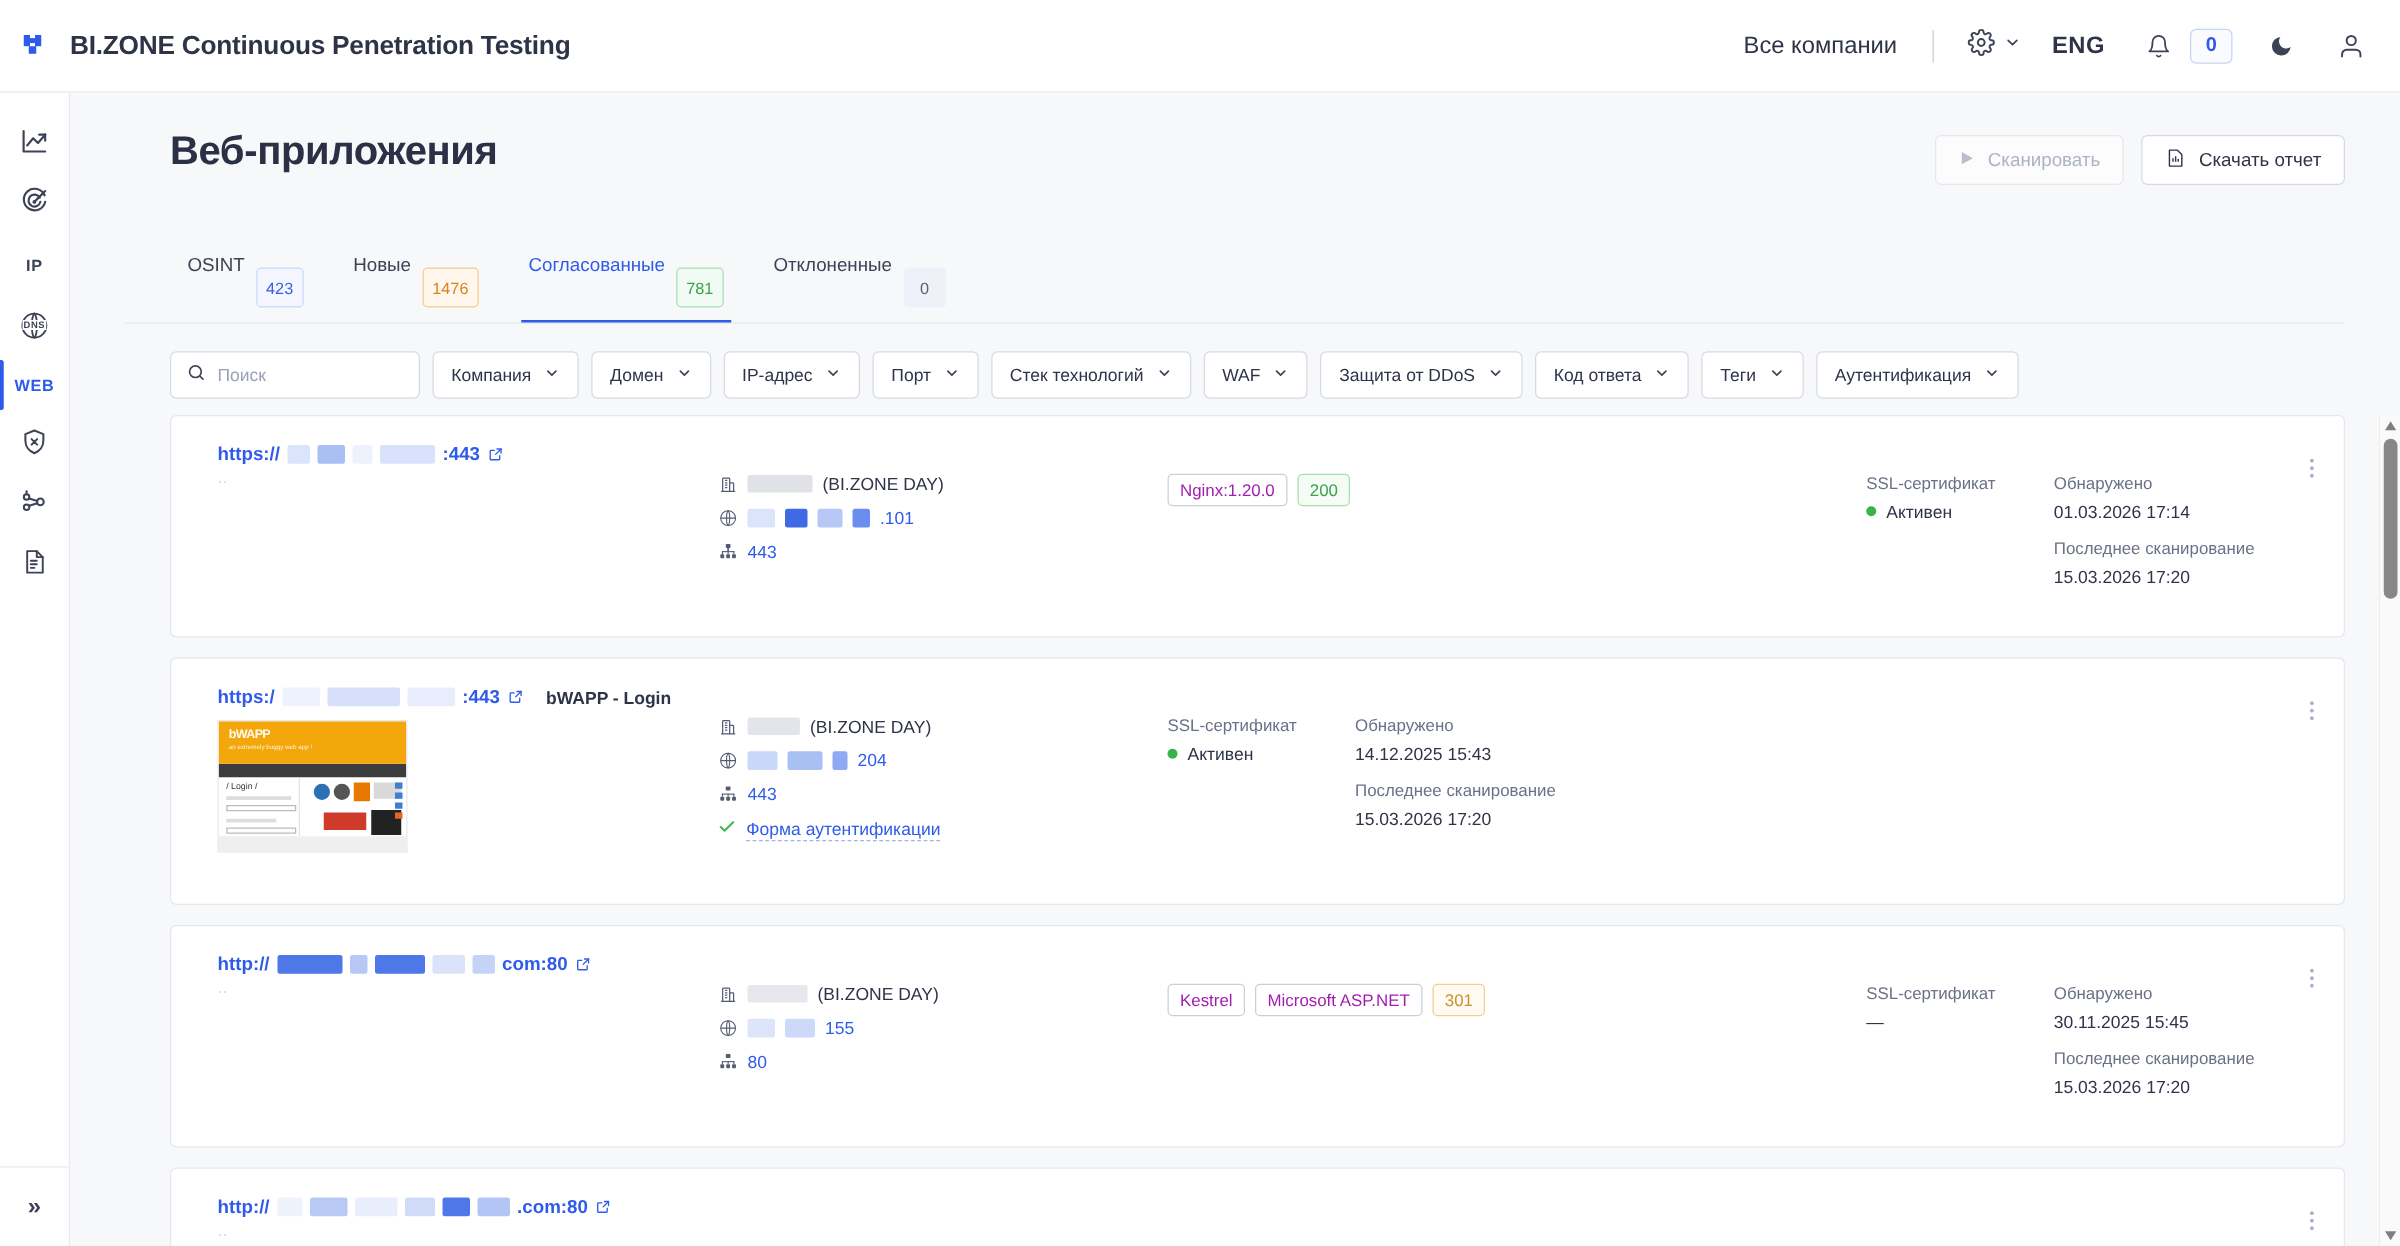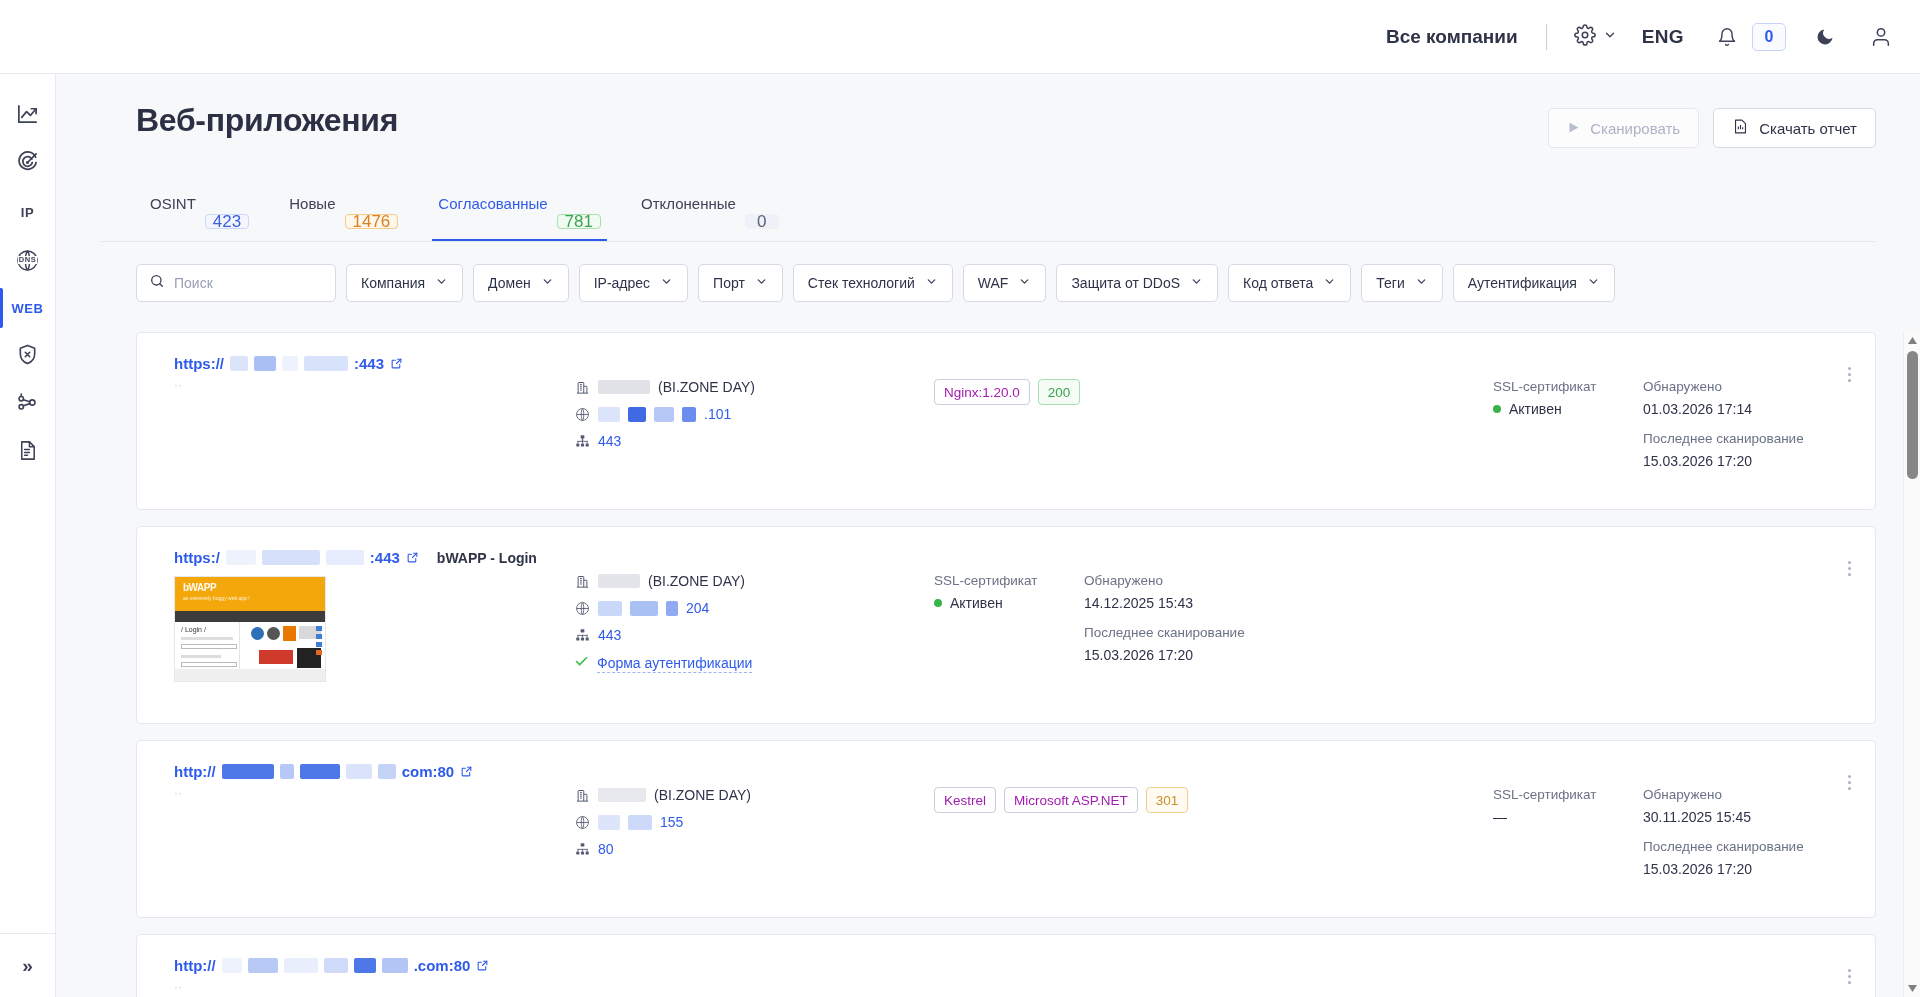--- a/index.html
+++ b/index.html
@@ -24,21 +24,21 @@
   .brand-logo { width: 26px; height: 26px; flex: 0 0 26px; }
   .brand-title {
     font-size: 21px; font-weight: 700; letter-spacing: -0.2px;
     color: #2e3348; white-space: nowrap;
   }
   .header-right {
     margin-left: auto; display: flex; align-items: center;
     gap: 0; padding-right: 22px; height: 100%;
   }
   .hdr-companies {
-    font-size: 19px; font-weight: 700; color: #2e3348;
+    font-size: 19px; font-weight: 400; color: #2e3348;
     padding: 0 10px; white-space: nowrap; cursor: pointer; text-align: center;
   }
   .hdr-sep { width: 1px; height: 26px; background: #c9cedb; margin: 0 18px; }
   .hdr-btn {
     display: flex; align-items: center; gap: 7px;
     padding: 6px 9px; cursor: pointer; border-radius: 5px;
     color: #3d4256;
   }
   .hdr-lang {
     font-size: 19px; font-weight: 700; color: #2e3348;
@@ -112,23 +112,23 @@
     padding: 0 20px 12px 20px; cursor: pointer;
     font-size: 15px; color: #3d4256; position: relative;
   }
   .tab:first-child { padding-left: 14px; }
   .tab.active { color: #2f5bea; }
   .tab.active::after {
     content: ""; position: absolute; left: 14px; right: 14px; bottom: 0;
     height: 2px; background: #2f5bea;
   }
   .tab-pill {
-    min-width: 34px; height: 15px; border-radius: 4px;
+    min-width: 34px; height: 32px; border-radius: 4px;
     display: flex; align-items: center; justify-content: center;
-    font-size: 17px; padding: 0 7px; border: 1px solid transparent; margin-top: 36px;
+    font-size: 13px; padding: 0 7px; border: 1px solid transparent; margin-top: 36px;
   }
   .pill-blue  { background: #f3f6ff; border-color: #ccd8fb; color: #3a5fd8; }
   .pill-orange{ background: #fff6ec; border-color: #f7c98a; color: #d98222; }
   .pill-green { background: #f2fbf3; border-color: #a7dfae; color: #3ba34c; }
   .pill-gray  { background: #eef1f8; border-color: #eef1f8; color: #5b6179; }
 
   .tabs-divider { height: 1px; background: #e4e7ee; margin: 0 44px 0 44px; }
 
   
   .filters {
@@ -239,20 +239,31 @@
   .bw-logo { position: absolute; left: 8px; top: 5px; font-size: 10px; font-weight: 700; color: #fff; letter-spacing: -0.5px; opacity: .95;}
   .bw-tag { position: absolute; left: 8px; top: 18px; font-size: 5px; color: #fff; opacity: .85; }
   .bw-nav { height: 11px; background: #3c3c3c; }
   .bw-body { position: absolute; top: 45px; left: 0; right: 0; bottom: 12px; background: #fff; }
   .bw-foot { position: absolute; left:0; right:0; bottom: 0; height: 12px; background:#efefef; }
 </style>
 </head>
 <body>
 
 <div class="header">
+  <div class="brand">
+    <span class="brand-logo">
+      <svg viewBox="0 0 26 26" width="26" height="26" aria-hidden="true">
+        <rect x="1" y="4" width="5" height="9" fill="#2f5bea"></rect>
+        <rect x="6" y="6.5" width="4" height="4" fill="#2f5bea"></rect>
+        <rect x="10" y="4" width="5" height="9" fill="#2f5bea"></rect>
+        <rect x="5" y="13" width="6" height="6" fill="#2f5bea"></rect>
+      </svg>
+    </span>
+    <span class="brand-title">BI.ZONE Continuous Penetration Testing</span>
+  </div>
 
   <div class="header-right">
     <span class="hdr-companies">Все компании</span>
     <span class="hdr-sep"></span>
 
     <div class="hdr-btn">
       <span>
         <svg width="22" height="22" viewBox="0 0 24 24" fill="none" stroke="#3d4256" stroke-width="1.7">
           <circle cx="12" cy="12" r="3"></circle>
           <path d="M19.4 15a1.65 1.65 0 0 0 .33 1.82l.06.06a2 2 0 1 1-2.83 2.83l-.06-.06a1.65 1.65 0 0 0-1.82-.33 1.65 1.65 0 0 0-1 1.51V21a2 2 0 1 1-4 0v-.09a1.65 1.65 0 0 0-1.08-1.51 1.65 1.65 0 0 0-1.82.33l-.06.06a2 2 0 1 1-2.83-2.83l.06-.06a1.65 1.65 0 0 0 .33-1.82 1.65 1.65 0 0 0-1.51-1H3a2 2 0 1 1 0-4h.09A1.65 1.65 0 0 0 4.6 8.91a1.65 1.65 0 0 0-.33-1.82l-.06-.06a2 2 0 1 1 2.83-2.83l.06.06a1.65 1.65 0 0 0 1.82.33H9a1.65 1.65 0 0 0 1-1.51V3a2 2 0 1 1 4 0v.09a1.65 1.65 0 0 0 1 1.51 1.65 1.65 0 0 0 1.82-.33l.06-.06a2 2 0 1 1 2.83 2.83l-.06.06a1.65 1.65 0 0 0-.33 1.82V9a1.65 1.65 0 0 0 1.51 1H21a2 2 0 1 1 0 4h-.09a1.65 1.65 0 0 0-1.51 1z"></path>

